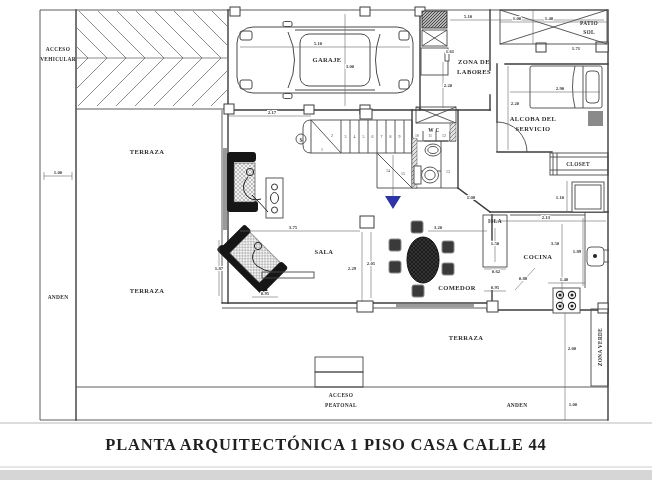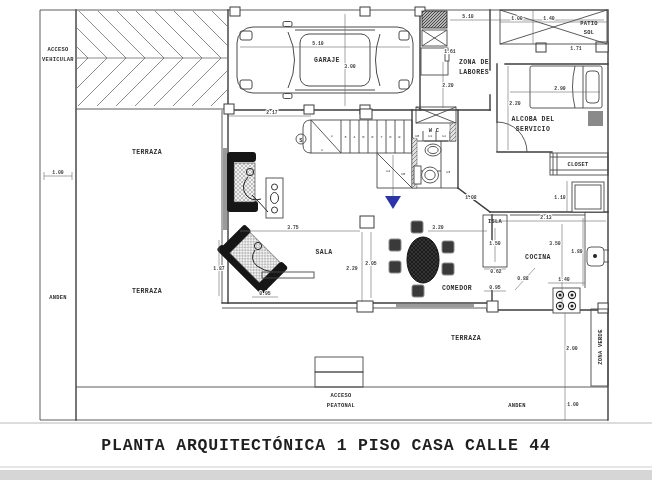--- a/index.html
+++ b/index.html
@@ -1,17 +1,17 @@
 <!DOCTYPE html>
 <html><head>
 <meta charset="utf-8">
 <style>
   html,body{margin:0;padding:0;background:#ffffff;}
   .stage{position:relative;width:652px;height:480px;background:#ffffff;overflow:hidden;
-         font-family:Liberation Mono, monospace;}
+         font-family:Liberation Serif, serif;}
   svg{display:block;}
   .wall{stroke:#3c3c3c;stroke-width:1.4;fill:none;stroke-linecap:square;}
   .wallthin{stroke:#4a4a4a;stroke-width:.9;fill:none;}
   .hatchline{stroke:#5a5a5a;stroke-width:.7;fill:none;}
   .dimline{stroke:#6a6a6a;stroke-width:.6;fill:none;}
   .col{fill:#ffffff;stroke:#3c3c3c;stroke-width:1;}
   .fix{fill:#ffffff;stroke:#474747;stroke-width:.9;}
   .fixn{fill:none;stroke:#474747;stroke-width:.9;}
   .blackfill{fill:#161616;stroke:none;}
   .win{fill:#9a9a9a;stroke:none;}

